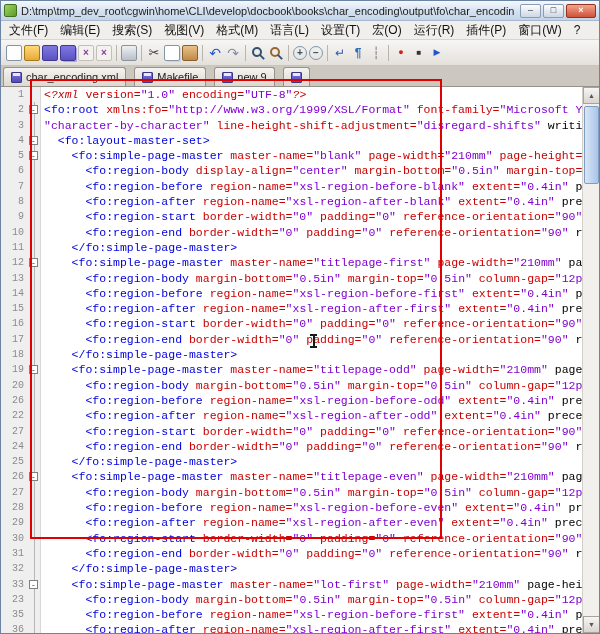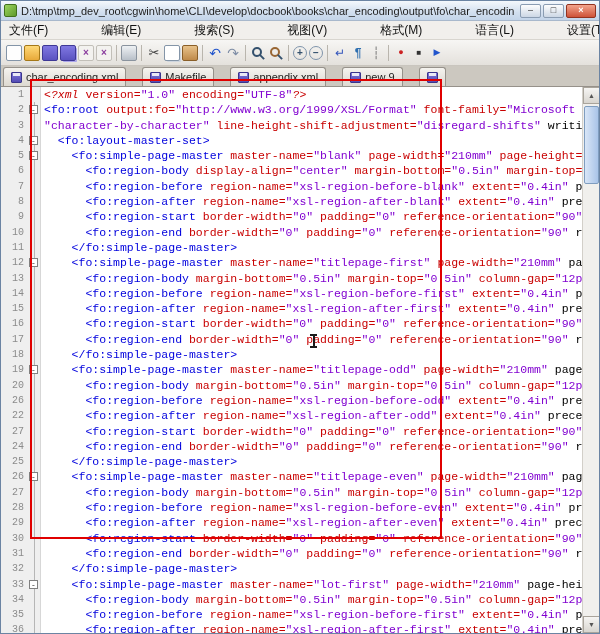--- a/index.html
+++ b/index.html
@@ -14,21 +14,21 @@
            background:linear-gradient(135deg,#9bd45e,#5f9a2c);border:1px solid #41701c;}
   .title{flex:1;font-size:11px;color:#1c1c1c;white-space:nowrap;overflow:hidden;}
   .winbtns{display:flex;flex:none;margin-left:4px;}
   .wb{width:21px;height:14px;margin-left:2px;border:1px solid #8a9cb2;border-radius:2px;
       display:flex;align-items:center;justify-content:center;font-size:9px;line-height:1;color:#333;
       background:linear-gradient(#fdfdfd,#ccd7e5);}
   .wb.close{width:30px;background:linear-gradient(#f3a48d,#ce5238);border-color:#93321f;color:#fff;font-weight:bold;}
 
   
   .menubar{height:19px;display:flex;align-items:center;background:#f1efec;border-bottom:1px solid #d8d5cf;
-           font-size:12px;color:#111;padding-left:2px;gap:41px;}
+           font-size:12px;color:#111;padding-left:2px;}
   .mi{padding:1px 6px;white-space:nowrap;}
 
   
   .toolbar{height:26px;display:flex;align-items:center;padding:0 4px;
            background:linear-gradient(#f7f6f4,#e4e1dc);border-bottom:1px solid #c9c5be;}
   .tsep{width:1px;height:16px;background:#b9b5ad;margin:0 3px;flex:none;}
   .tbi{width:16px;height:16px;margin:0 1px;flex:none;position:relative;border-radius:2px;
        display:flex;align-items:center;justify-content:center;font-size:11px;line-height:1;color:#333;}
   .i-new-file{background:#fefefe;border:1px solid #8495a8;}
   .i-open-folder{background:linear-gradient(#ffd977,#e8a93a);border:1px solid #a57818;}
@@ -50,21 +50,21 @@
   .i-word-wrap{color:#3355bb;font-size:12px;}
   .i-show-all-characters{color:#2f6fb0;font-weight:bold;font-size:12px;}
   .i-indent-guide{color:#777;font-size:12px;}
   .i-record-macro{color:#cc2222;font-size:9px;}
   .i-stop-macro{color:#333;font-size:8px;}
   .i-play-macro{color:#2255cc;font-size:9px;}
 
   
   .tabbar{height:21px;display:flex;align-items:flex-end;background:#ccc8c0;border-bottom:1px solid #96918a;
           padding:2px 2px 0 2px;overflow:hidden;white-space:nowrap;}
-  .tab{display:inline-flex;align-items:center;gap:4px;height:19px;padding:0 7px;margin-right:16px;flex:none;
+  .tab{display:inline-flex;align-items:center;gap:4px;height:19px;padding:0 7px;margin-right:8px;flex:none;
        background:linear-gradient(#f5f3ef,#ddd9d1);border:1px solid #96918a;border-bottom:none;
        border-radius:3px 3px 0 0;font-size:11px;color:#222;}
   .tabicon{width:11px;height:11px;flex:none;border:1px solid #3a358c;border-radius:1px;
        background:linear-gradient(#e9e9f6,#e9e9f6) top center/7px 3px no-repeat,
                   linear-gradient(#7b74d8,#544cb4);}
 
   
   .editor{position:relative;height:546px;background:#fff;overflow:hidden;}
   .lines{position:absolute;inset:0 17px 0 0;overflow:hidden;}
   .cl{display:flex;height:15.3px;line-height:15.3px;white-space:pre;
@@ -163,35 +163,31 @@
       <span class="tab">
         <span class="tabicon"></span>
         <span>char_encoding.xml</span>
       </span>
       <span class="tab">
         <span class="tabicon"></span>
         <span>Makefile</span>
       </span>
       <span class="tab">
         <span class="tabicon"></span>
-        <span>appendix.xml</span>
-      </span>
-      <span class="tab">
-        <span class="tabicon"></span>
         <span>new 9</span>
       </span>
       <span class="tab">
         <span class="tabicon"></span>
       </span>
     </div>
 
   <div class="editor">
     <div class="lines">
         <div class="cl"><span class="ln">1</span><span class="fc"></span><span class="code"><span class="pi">&lt;?xml</span> <span class="an">version=</span><span class="av">"1.0"</span> <span class="an">encoding=</span><span class="av">"UTF-8"</span><span class="pi">?&gt;</span></span></div>
-        <div class="cl"><span class="ln">2</span><span class="fc vline"><span class="fbox">-</span></span><span class="code"><span class="tg">&lt;fo:root</span> <span class="an">output:fo=</span><span class="av">"http://www.w3.org/1999/XSL/Format"</span> <span class="an">font-family=</span><span class="av">"Microsoft YaHe</span></span></div>
+        <div class="cl"><span class="ln">2</span><span class="fc vline"><span class="fbox">-</span></span><span class="code"><span class="tg">&lt;fo:root</span> <span class="an">xmlns:fo=</span><span class="av">"http://www.w3.org/1999/XSL/Format"</span> <span class="an">font-family=</span><span class="av">"Microsoft YaHe</span></span></div>
         <div class="cl"><span class="ln">3</span><span class="fc vline"></span><span class="code"><span class="av">"character-by-character"</span> <span class="an">line-height-shift-adjustment=</span><span class="av">"disregard-shifts"</span> writing-</span></div>
         <div class="cl"><span class="ln">4</span><span class="fc vline"><span class="fbox">-</span></span><span class="code">  <span class="tg">&lt;fo:layout-master-set</span><span class="tg">&gt;</span></span></div>
         <div class="cl"><span class="ln">5</span><span class="fc vline"><span class="fbox">-</span></span><span class="code">    <span class="tg">&lt;fo:simple-page-master</span> <span class="an">master-name=</span><span class="av">"blank"</span> <span class="an">page-width=</span><span class="av">"210mm"</span> <span class="an">page-height=</span></span></div>
         <div class="cl"><span class="ln">6</span><span class="fc vline"></span><span class="code">      <span class="tg">&lt;fo:region-body</span> <span class="an">display-align=</span><span class="av">"center"</span> <span class="an">margin-bottom=</span><span class="av">"0.5in"</span> <span class="an">margin-top=</span></span></div>
         <div class="cl"><span class="ln">7</span><span class="fc vline"></span><span class="code">      <span class="tg">&lt;fo:region-before</span> <span class="an">region-name=</span><span class="av">"xsl-region-before-blank"</span> <span class="an">extent=</span><span class="av">"0.4in"</span> prec</span></div>
         <div class="cl"><span class="ln">8</span><span class="fc vline"></span><span class="code">      <span class="tg">&lt;fo:region-after</span> <span class="an">region-name=</span><span class="av">"xsl-region-after-blank"</span> <span class="an">extent=</span><span class="av">"0.4in"</span> preced</span></div>
         <div class="cl"><span class="ln">9</span><span class="fc vline"></span><span class="code">      <span class="tg">&lt;fo:region-start</span> <span class="an">border-width=</span><span class="av">"0"</span> <span class="an">padding=</span><span class="av">"0"</span> <span class="an">reference-orientation=</span><span class="av">"90"</span> re</span></div>
         <div class="cl"><span class="ln">10</span><span class="fc vline"></span><span class="code">      <span class="tg">&lt;fo:region-end</span> <span class="an">border-width=</span><span class="av">"0"</span> <span class="an">padding=</span><span class="av">"0"</span> <span class="an">reference-orientation=</span><span class="av">"90"</span> regi</span></div>
         <div class="cl"><span class="ln">11</span><span class="fc vline"></span><span class="code">    <span class="tg">&lt;/fo:simple-page-master</span><span class="tg">&gt;</span></span></div>
         <div class="cl"><span class="ln">12</span><span class="fc vline"><span class="fbox">-</span></span><span class="code">    <span class="tg">&lt;fo:simple-page-master</span> <span class="an">master-name=</span><span class="av">"titlepage-first"</span> <span class="an">page-width=</span><span class="av">"210mm"</span> page-</span></div>
@@ -209,21 +205,21 @@
         <div class="cl"><span class="ln">24</span><span class="fc vline"></span><span class="code">      <span class="tg">&lt;fo:region-end</span> <span class="an">border-width=</span><span class="av">"0"</span> <span class="an">padding=</span><span class="av">"0"</span> <span class="an">reference-orientation=</span><span class="av">"90"</span> regi</span></div>
         <div class="cl"><span class="ln">25</span><span class="fc vline"></span><span class="code">    <span class="tg">&lt;/fo:simple-page-master</span><span class="tg">&gt;</span></span></div>
         <div class="cl"><span class="ln">26</span><span class="fc vline"><span class="fbox">-</span></span><span class="code">    <span class="tg">&lt;fo:simple-page-master</span> <span class="an">master-name=</span><span class="av">"titlepage-even"</span> <span class="an">page-width=</span><span class="av">"210mm"</span> page-h</span></div>
         <div class="cl"><span class="ln">27</span><span class="fc vline"></span><span class="code">      <span class="tg">&lt;fo:region-body</span> <span class="an">margin-bottom=</span><span class="av">"0.5in"</span> <span class="an">margin-top=</span><span class="av">"0.5in"</span> <span class="an">column-gap=</span><span class="av">"12pt"</span></span></div>
         <div class="cl"><span class="ln">28</span><span class="fc vline"></span><span class="code">      <span class="tg">&lt;fo:region-before</span> <span class="an">region-name=</span><span class="av">"xsl-region-before-even"</span> <span class="an">extent=</span><span class="av">"0.4in"</span> prece</span></div>
         <div class="cl"><span class="ln">29</span><span class="fc vline"></span><span class="code">      <span class="tg">&lt;fo:region-after</span> <span class="an">region-name=</span><span class="av">"xsl-region-after-even"</span> <span class="an">extent=</span><span class="av">"0.4in"</span> precede</span></div>
         <div class="cl"><span class="ln">30</span><span class="fc vline"></span><span class="code">      <span class="tg">&lt;fo:region-start</span> <span class="an">border-width=</span><span class="av">"0"</span> <span class="an">padding=</span><span class="av">"0"</span> <span class="an">reference-orientation=</span><span class="av">"90"</span> re</span></div>
         <div class="cl"><span class="ln">31</span><span class="fc vline"></span><span class="code">      <span class="tg">&lt;fo:region-end</span> <span class="an">border-width=</span><span class="av">"0"</span> <span class="an">padding=</span><span class="av">"0"</span> <span class="an">reference-orientation=</span><span class="av">"90"</span> regi</span></div>
         <div class="cl"><span class="ln">32</span><span class="fc vline"></span><span class="code">    <span class="tg">&lt;/fo:simple-page-master</span><span class="tg">&gt;</span></span></div>
         <div class="cl"><span class="ln">33</span><span class="fc vline"><span class="fbox">-</span></span><span class="code">    <span class="tg">&lt;fo:simple-page-master</span> <span class="an">master-name=</span><span class="av">"lot-first"</span> <span class="an">page-width=</span><span class="av">"210mm"</span> page-heigh</span></div>
-        <div class="cl"><span class="ln">34</span><span class="fc vline"></span><span class="code">      <span class="tg">&lt;fo:region-body</span> <span class="an">margin-bottom=</span><span class="av">"0.5in"</span> <span class="an">margin-top=</span><span class="av">"0.5in"</span> <span class="an">column-gap=</span><span class="av">"12pt"</span></span></div>
+        <div class="cl"><span class="ln">23</span><span class="fc vline"></span><span class="code">      <span class="tg">&lt;fo:region-body</span> <span class="an">margin-bottom=</span><span class="av">"0.5in"</span> <span class="an">margin-top=</span><span class="av">"0.5in"</span> <span class="an">column-gap=</span><span class="av">"12pt"</span></span></div>
         <div class="cl"><span class="ln">35</span><span class="fc vline"></span><span class="code">      <span class="tg">&lt;fo:region-before</span> <span class="an">region-name=</span><span class="av">"xsl-region-before-first"</span> <span class="an">extent=</span><span class="av">"0.4in"</span> prec</span></div>
         <div class="cl"><span class="ln">36</span><span class="fc vline"></span><span class="code">      <span class="tg">&lt;fo:region-after</span> <span class="an">region-name=</span><span class="av">"xsl-region-after-first"</span> <span class="an">extent=</span><span class="av">"0.4in"</span> preced</span></div>
       </div>
     <div class="vscroll">
       <div class="sarrow up">▲</div>
       <div class="sthumb"></div>
       <div class="sarrow down">▼</div>
     </div>
   </div>
 

